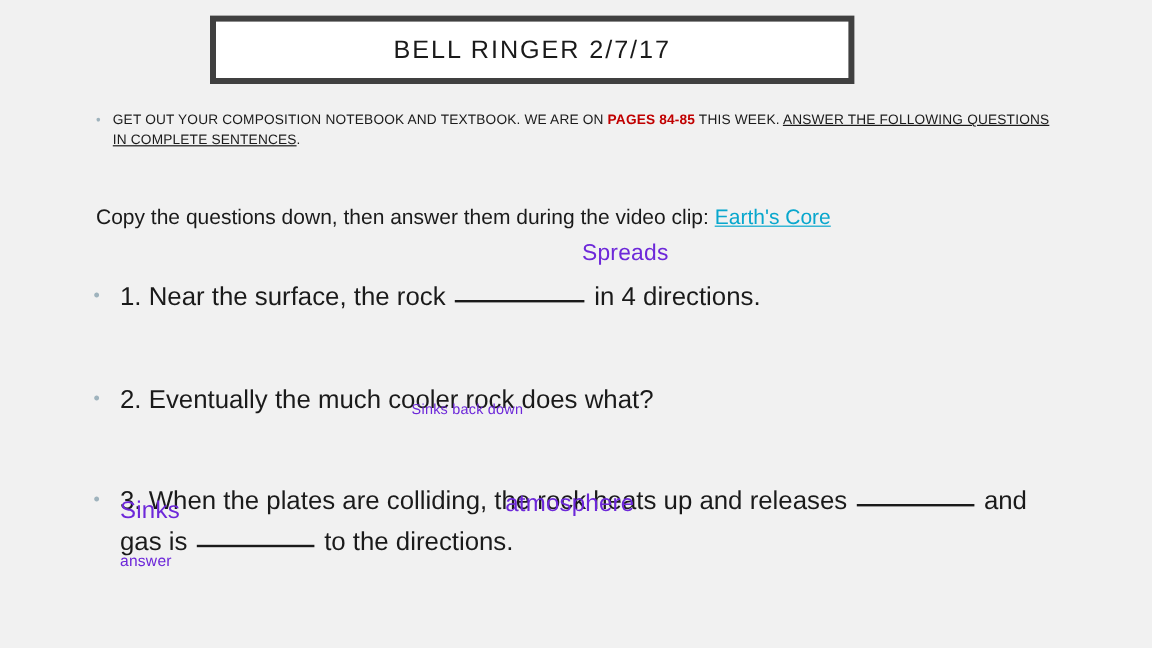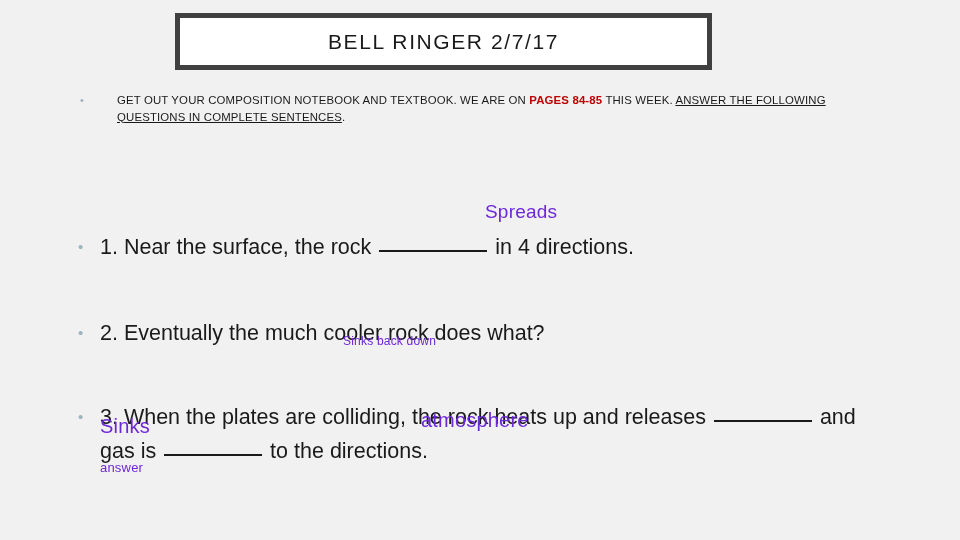--- a/index.html
+++ b/index.html
@@ -66,21 +66,20 @@
     text-align: left;
     padding-left: 2px;
     box-sizing: border-box;
   }
   .intro-text {
     font-size: 11.4px;
     line-height: 16.5px;
     letter-spacing: 0.15px;
     color: #1a1a1a;
     flex: 1;
-    margin-left: 23px;
   }
   .red-em {
     color: #c00000;
     font-weight: bold;
   }
   .underlined {
     text-decoration: underline;
   }
 
   
@@ -181,20 +180,21 @@
     <span class="title-text">BELL RINGER 2/7/17</span>
   </div>
 
   <div class="intro-block">
     <div class="intro-row">
       <span class="intro-bullet">•</span>
       <span class="intro-text"><span>GET OUT YOUR COMPOSITION NOTEBOOK AND TEXTBOOK. WE ARE ON </span><span class="red-em">PAGES 84-85</span><span> THIS WEEK. </span><span class="underlined">ANSWER THE FOLLOWING QUESTIONS IN COMPLETE SENTENCES</span><span>.</span></span>
     </div>
   </div>
 
+  <div class="copy-para"><span>Copy the questions down, then answer them during the video clip: </span><a class="link" href="#">Earth's Core</a></div>
 
   <div class="q" id="q1">
     <span class="q-bullet">•</span>
     <span class="q-body"><span>1.</span><span> Near the surface, the rock </span><span class="blank"></span><span> in 4 directions.</span></span>
   </div>
 
   <div class="q" id="q2">
     <span class="q-bullet">•</span>
     <span class="q-body"><span>2.</span><span> Eventually the much cooler rock does what?</span></span>
   </div>

